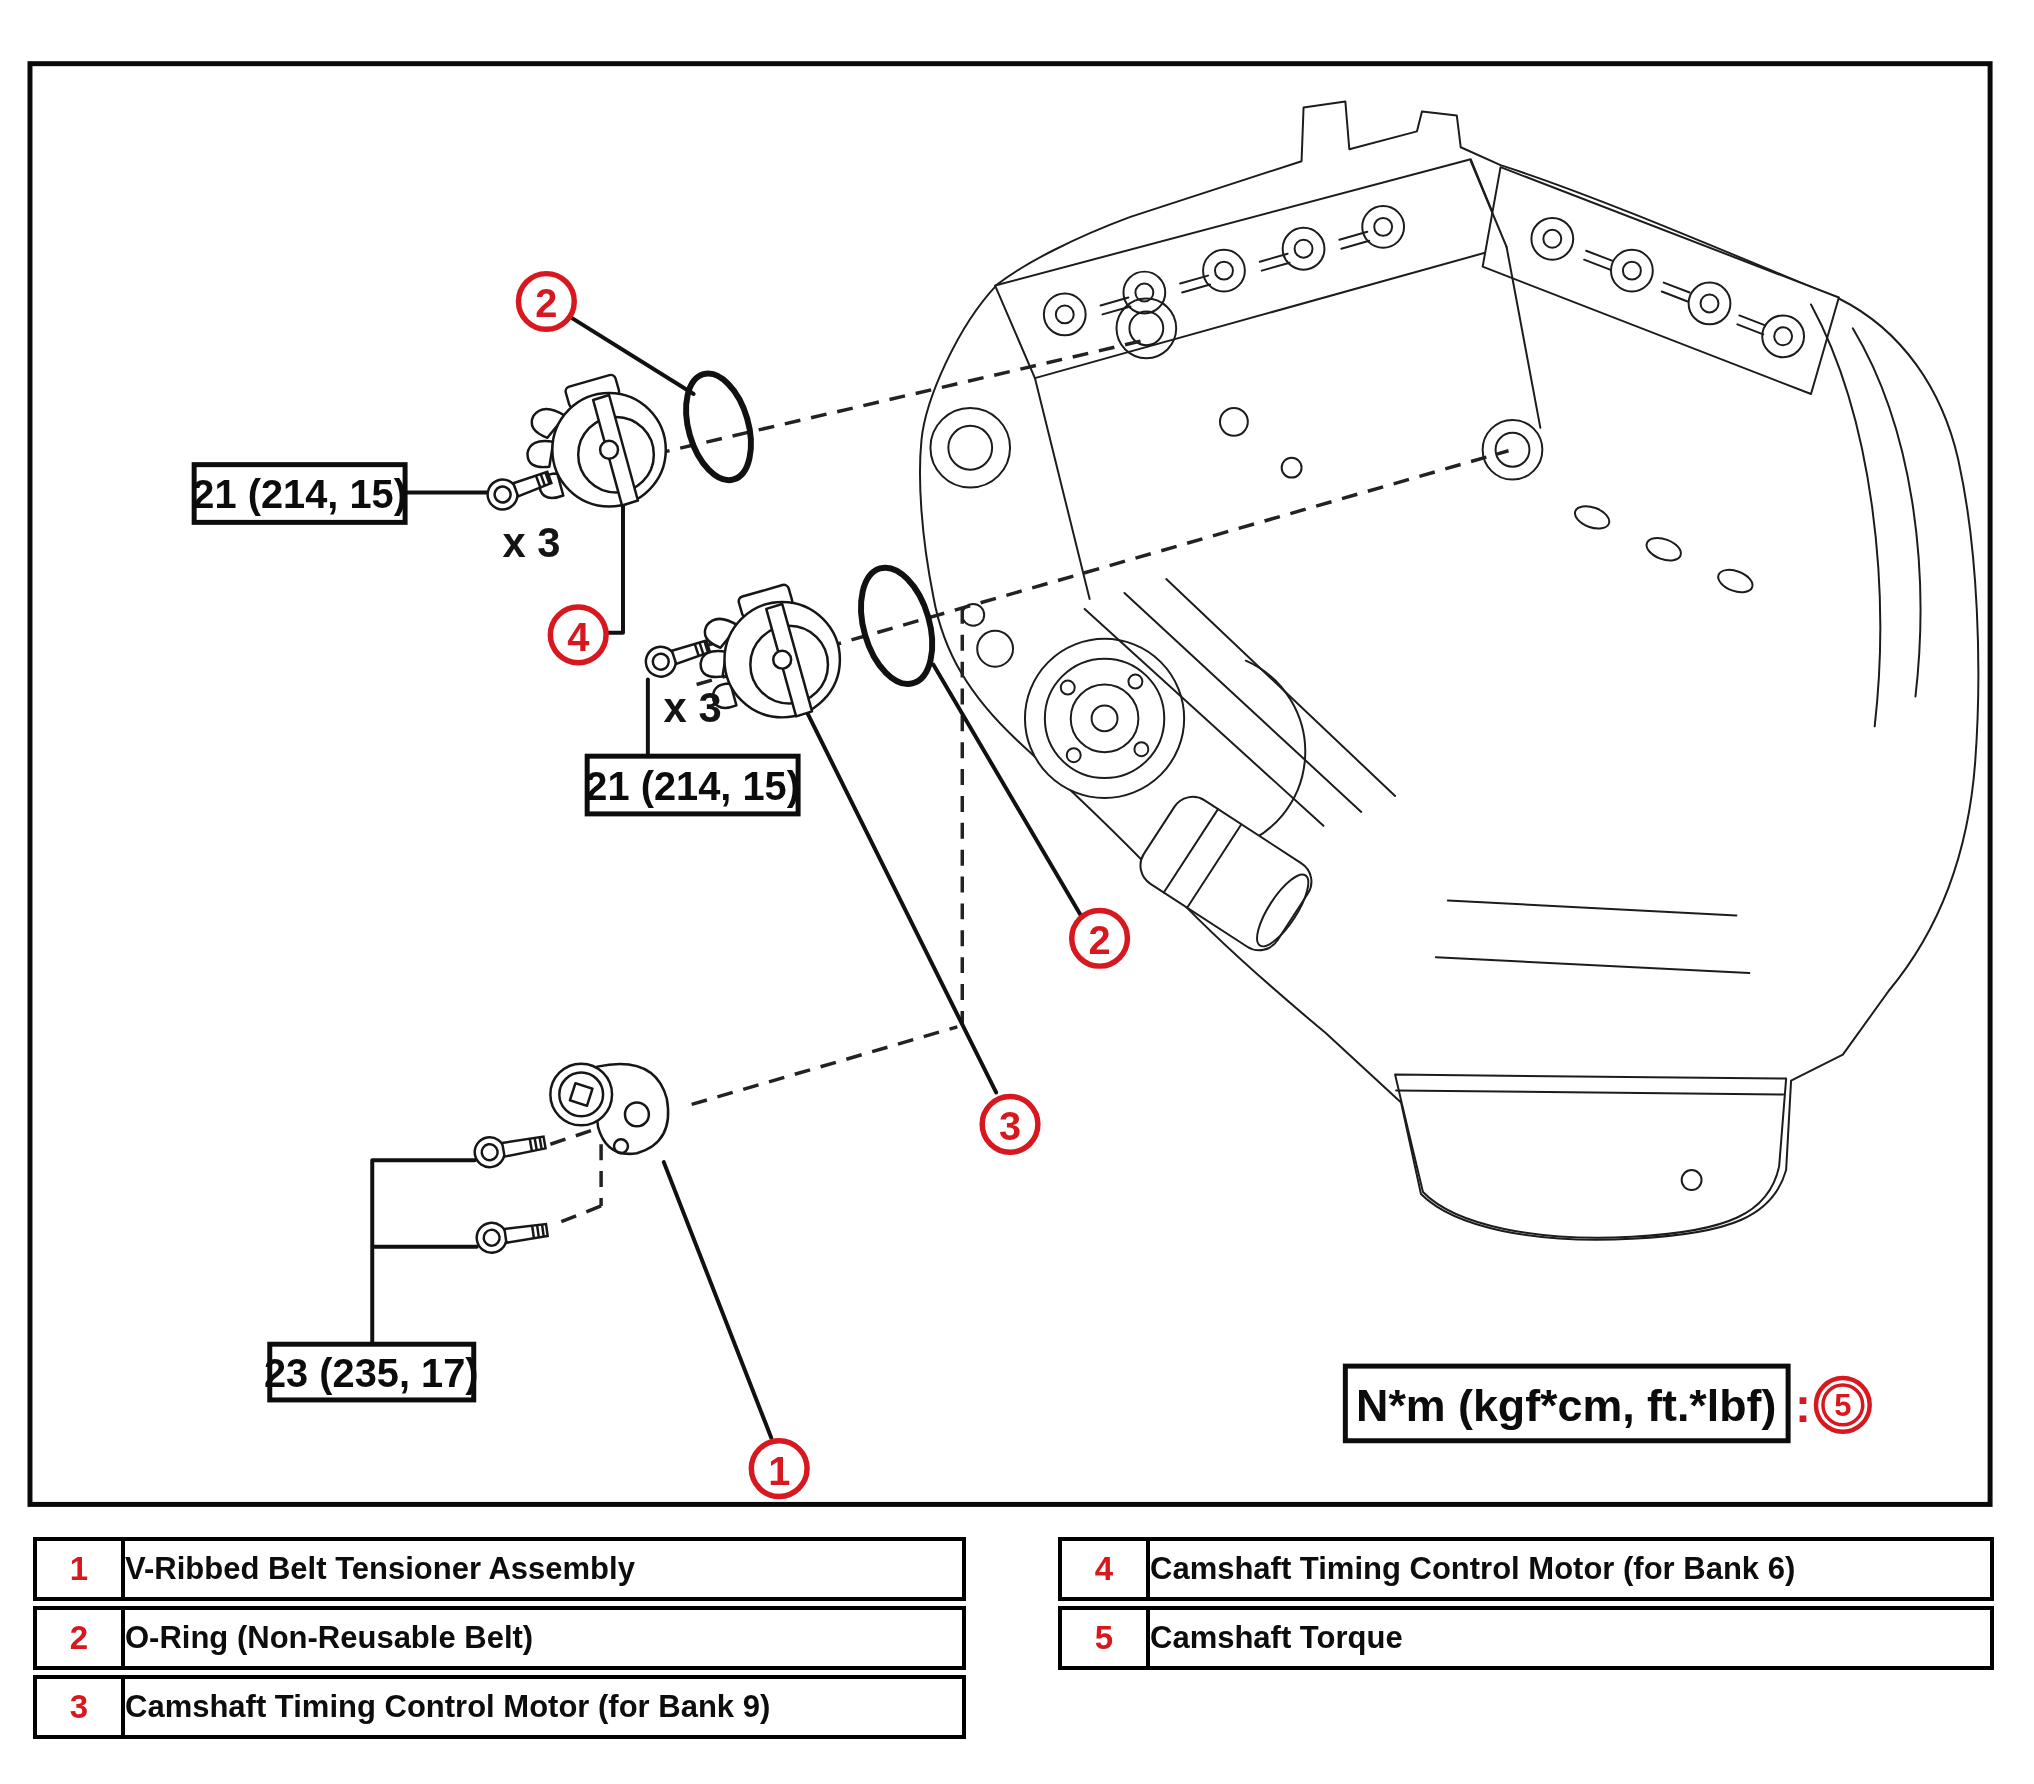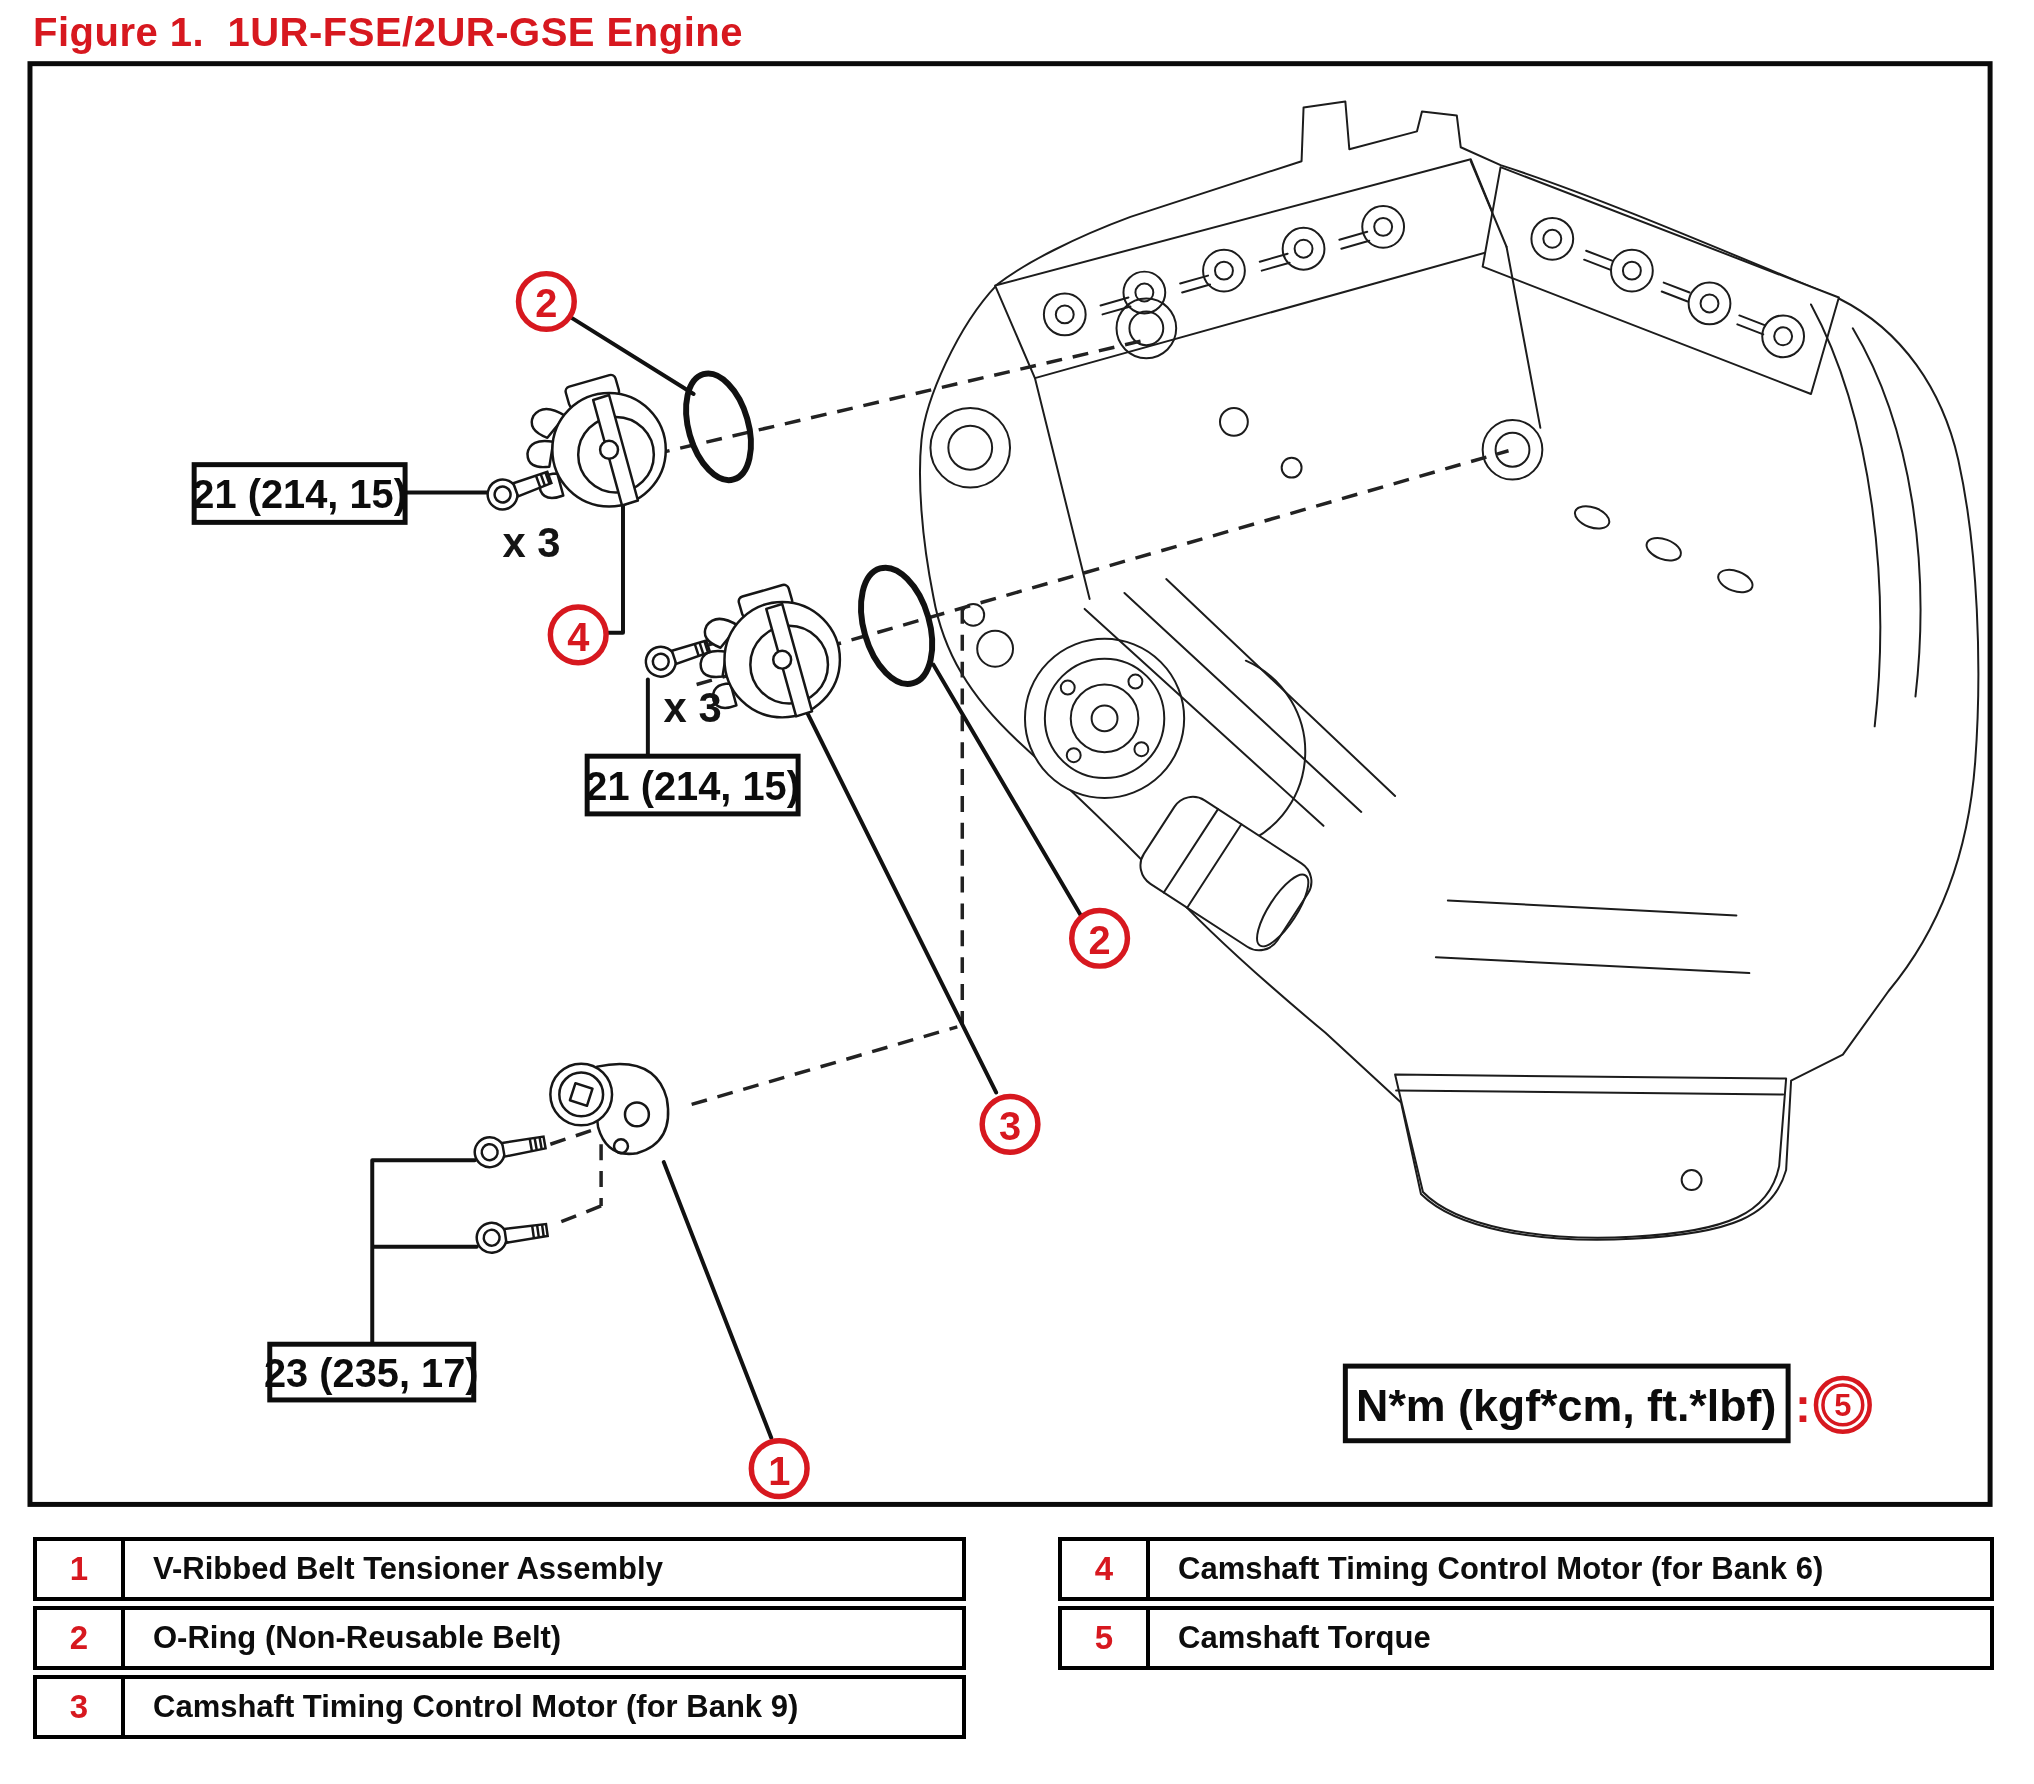--- a/index.html
+++ b/index.html
@@ -23,30 +23,29 @@
 
   .legend-table { position:absolute; }
   .legend-row { display:flex; margin-bottom:5px; }
   .legend-cell-num {
     width:92px; height:64px; box-sizing:border-box; border:4px solid #000;
     background:#fff; display:flex; align-items:center; justify-content:center;
     color:var(--accent-red,#d7181f); font-weight:bold; font-size:33px; flex:0 0 auto;
   }
   .legend-cell-label {
     flex:1; height:64px; box-sizing:border-box; border:4px solid #000; margin-left:-4px;
-    background:#fff; display:flex; align-items:center; padding-left:28px;
+    background:#fff; display:flex; align-items:center; 
     color:#0d0d0d; font-weight:bold; font-size:31px; white-space:nowrap;
   }
 </style>
 </head>
 <body>
 
 <div class="canvas">
 
-  <div class="figure-title">Figure 1.  1UR-FSE/2UR-GSE Engine</div>
 
   <svg class="diagram" width="2035" height="1784" viewBox="0 0 2045 1793">
 
     <rect x="30" y="64" width="1970" height="1448" fill="none" stroke="#0a0a0a" stroke-width="5"></rect>
 
     <g stroke="#1c1c1c" stroke-width="2" fill="none" stroke-linejoin="round" stroke-linecap="round">
 
       <path fill="#ffffff" d="M1002,286 C1030,264 1082,238 1136,218 L1308,162 L1310,108 L1352,102 L1356,150
         L1424,132 L1429,112 L1464,116 L1468,148 L1508,166 C1602,196 1732,252 1848,300
         C1912,332 1952,392 1968,462 C1988,552 1992,672 1985,766 C1978,860 1948,936 1898,996

